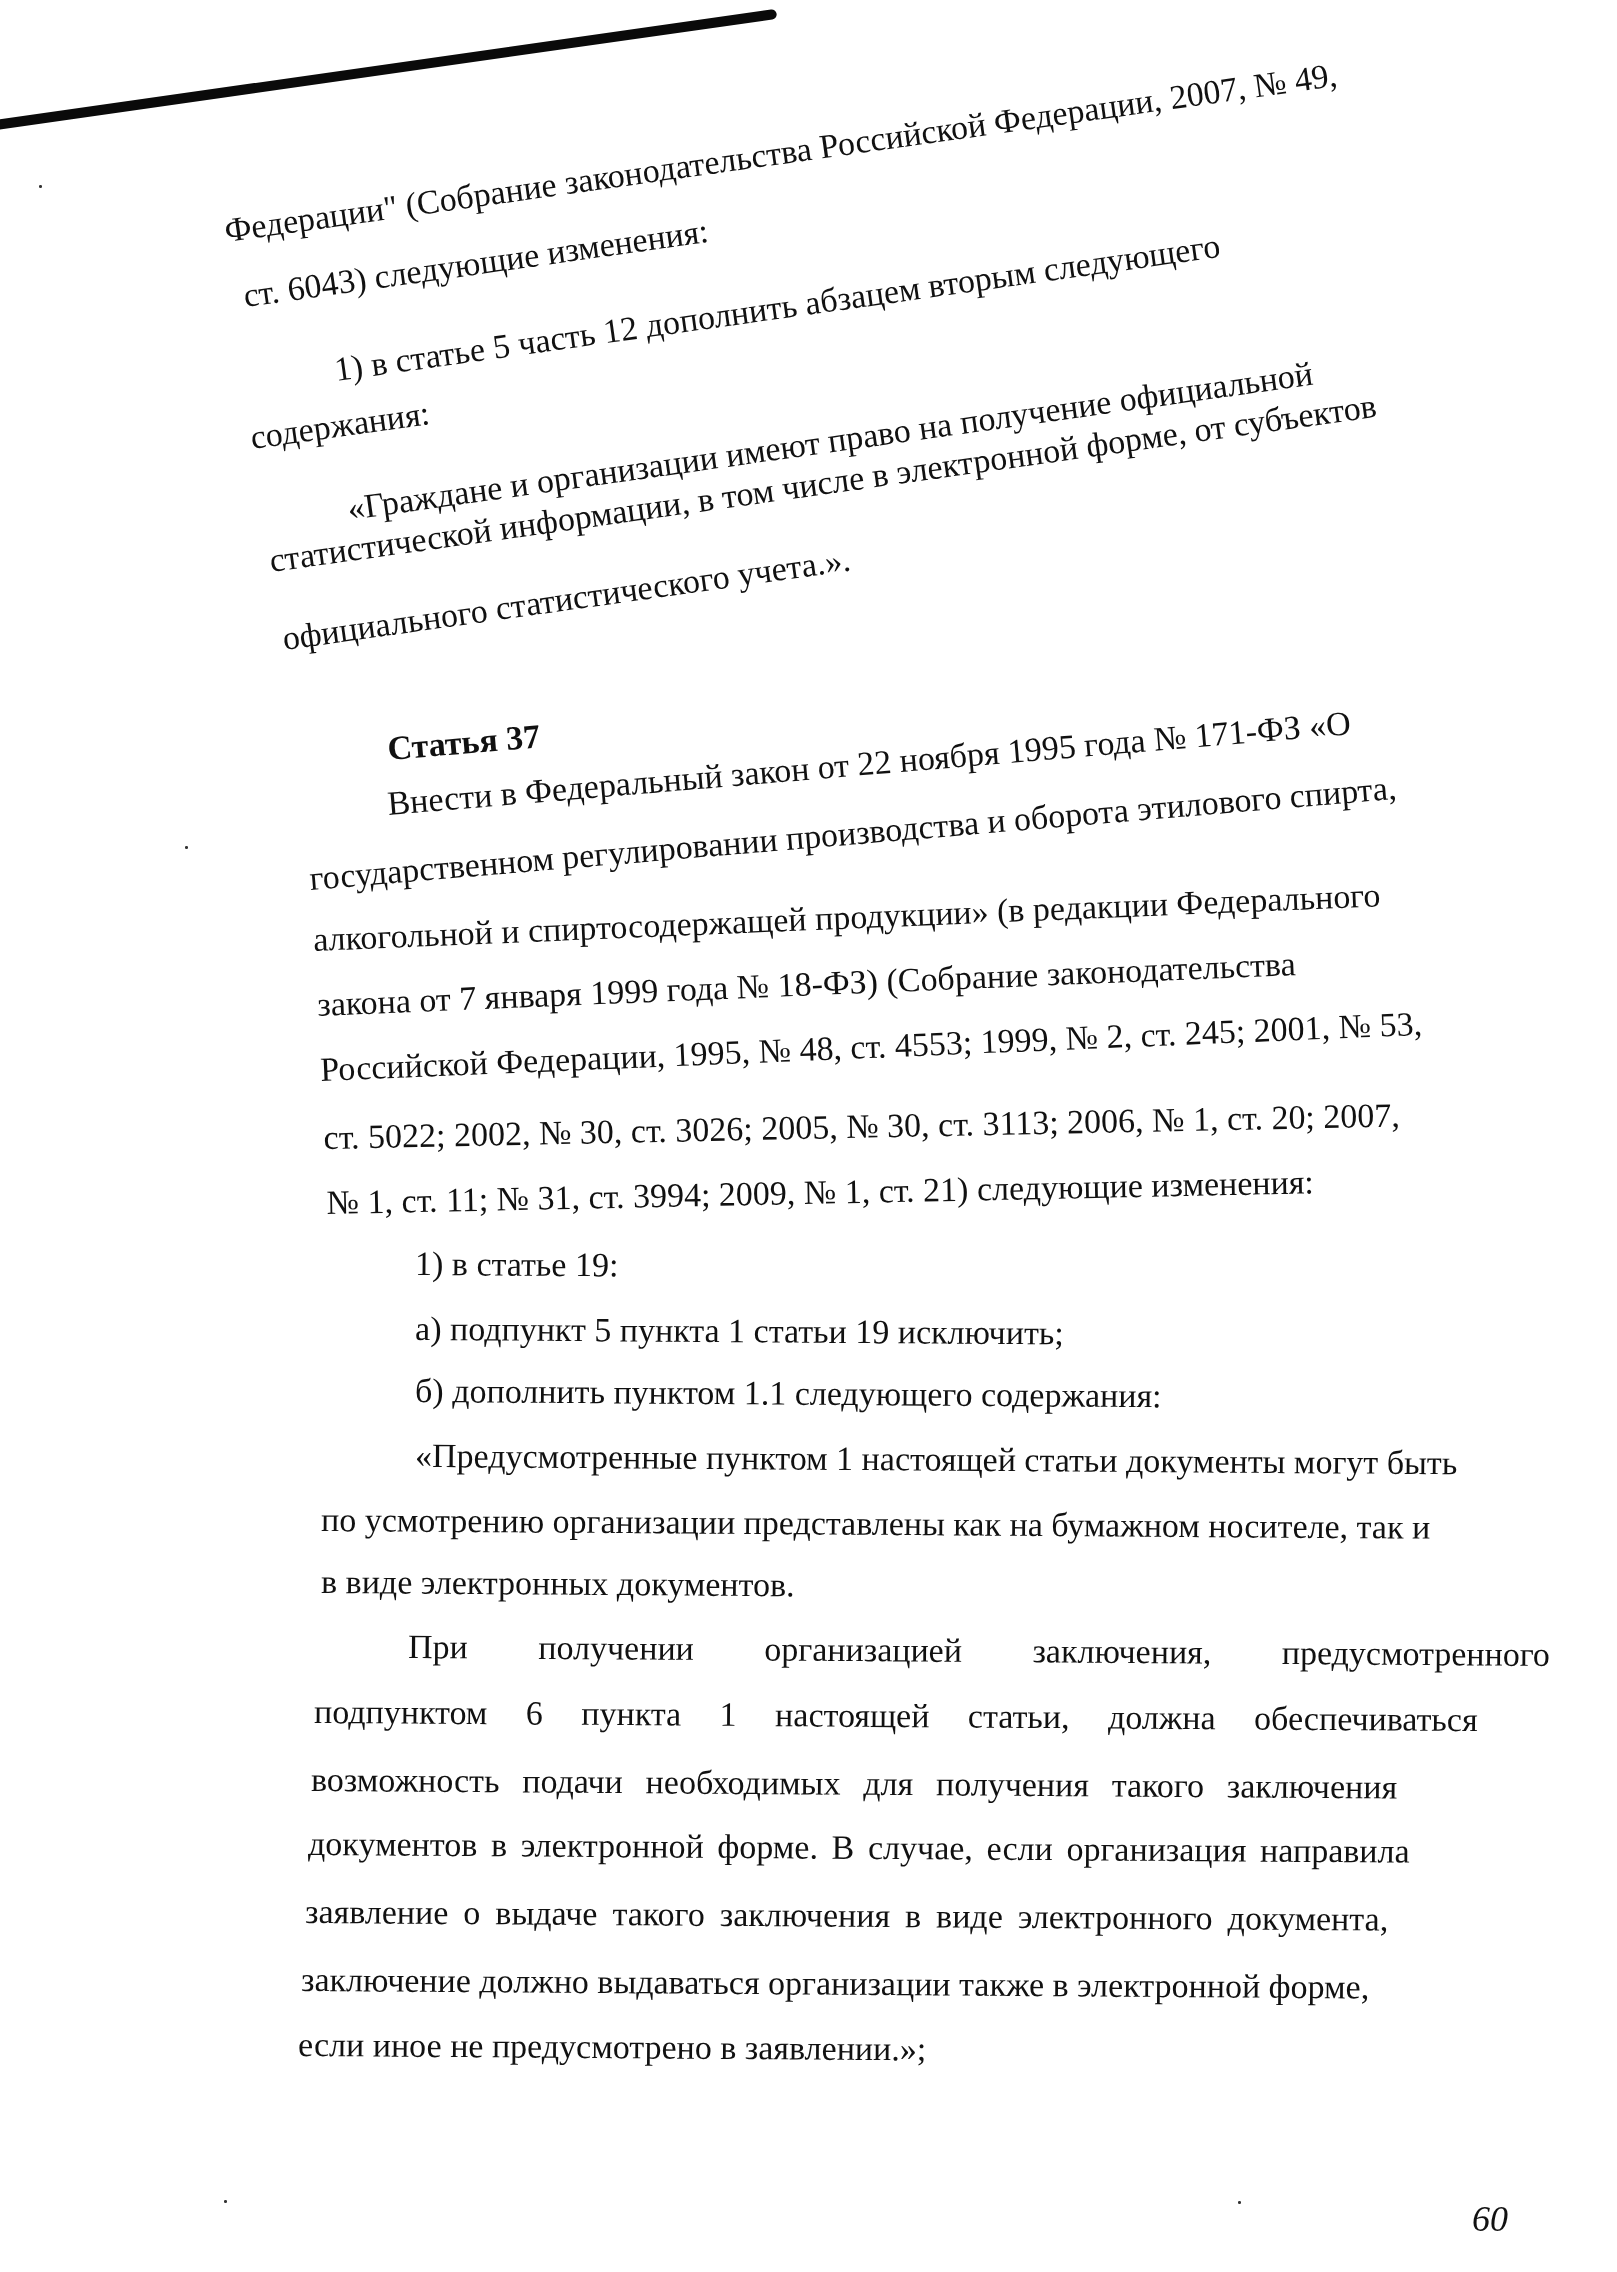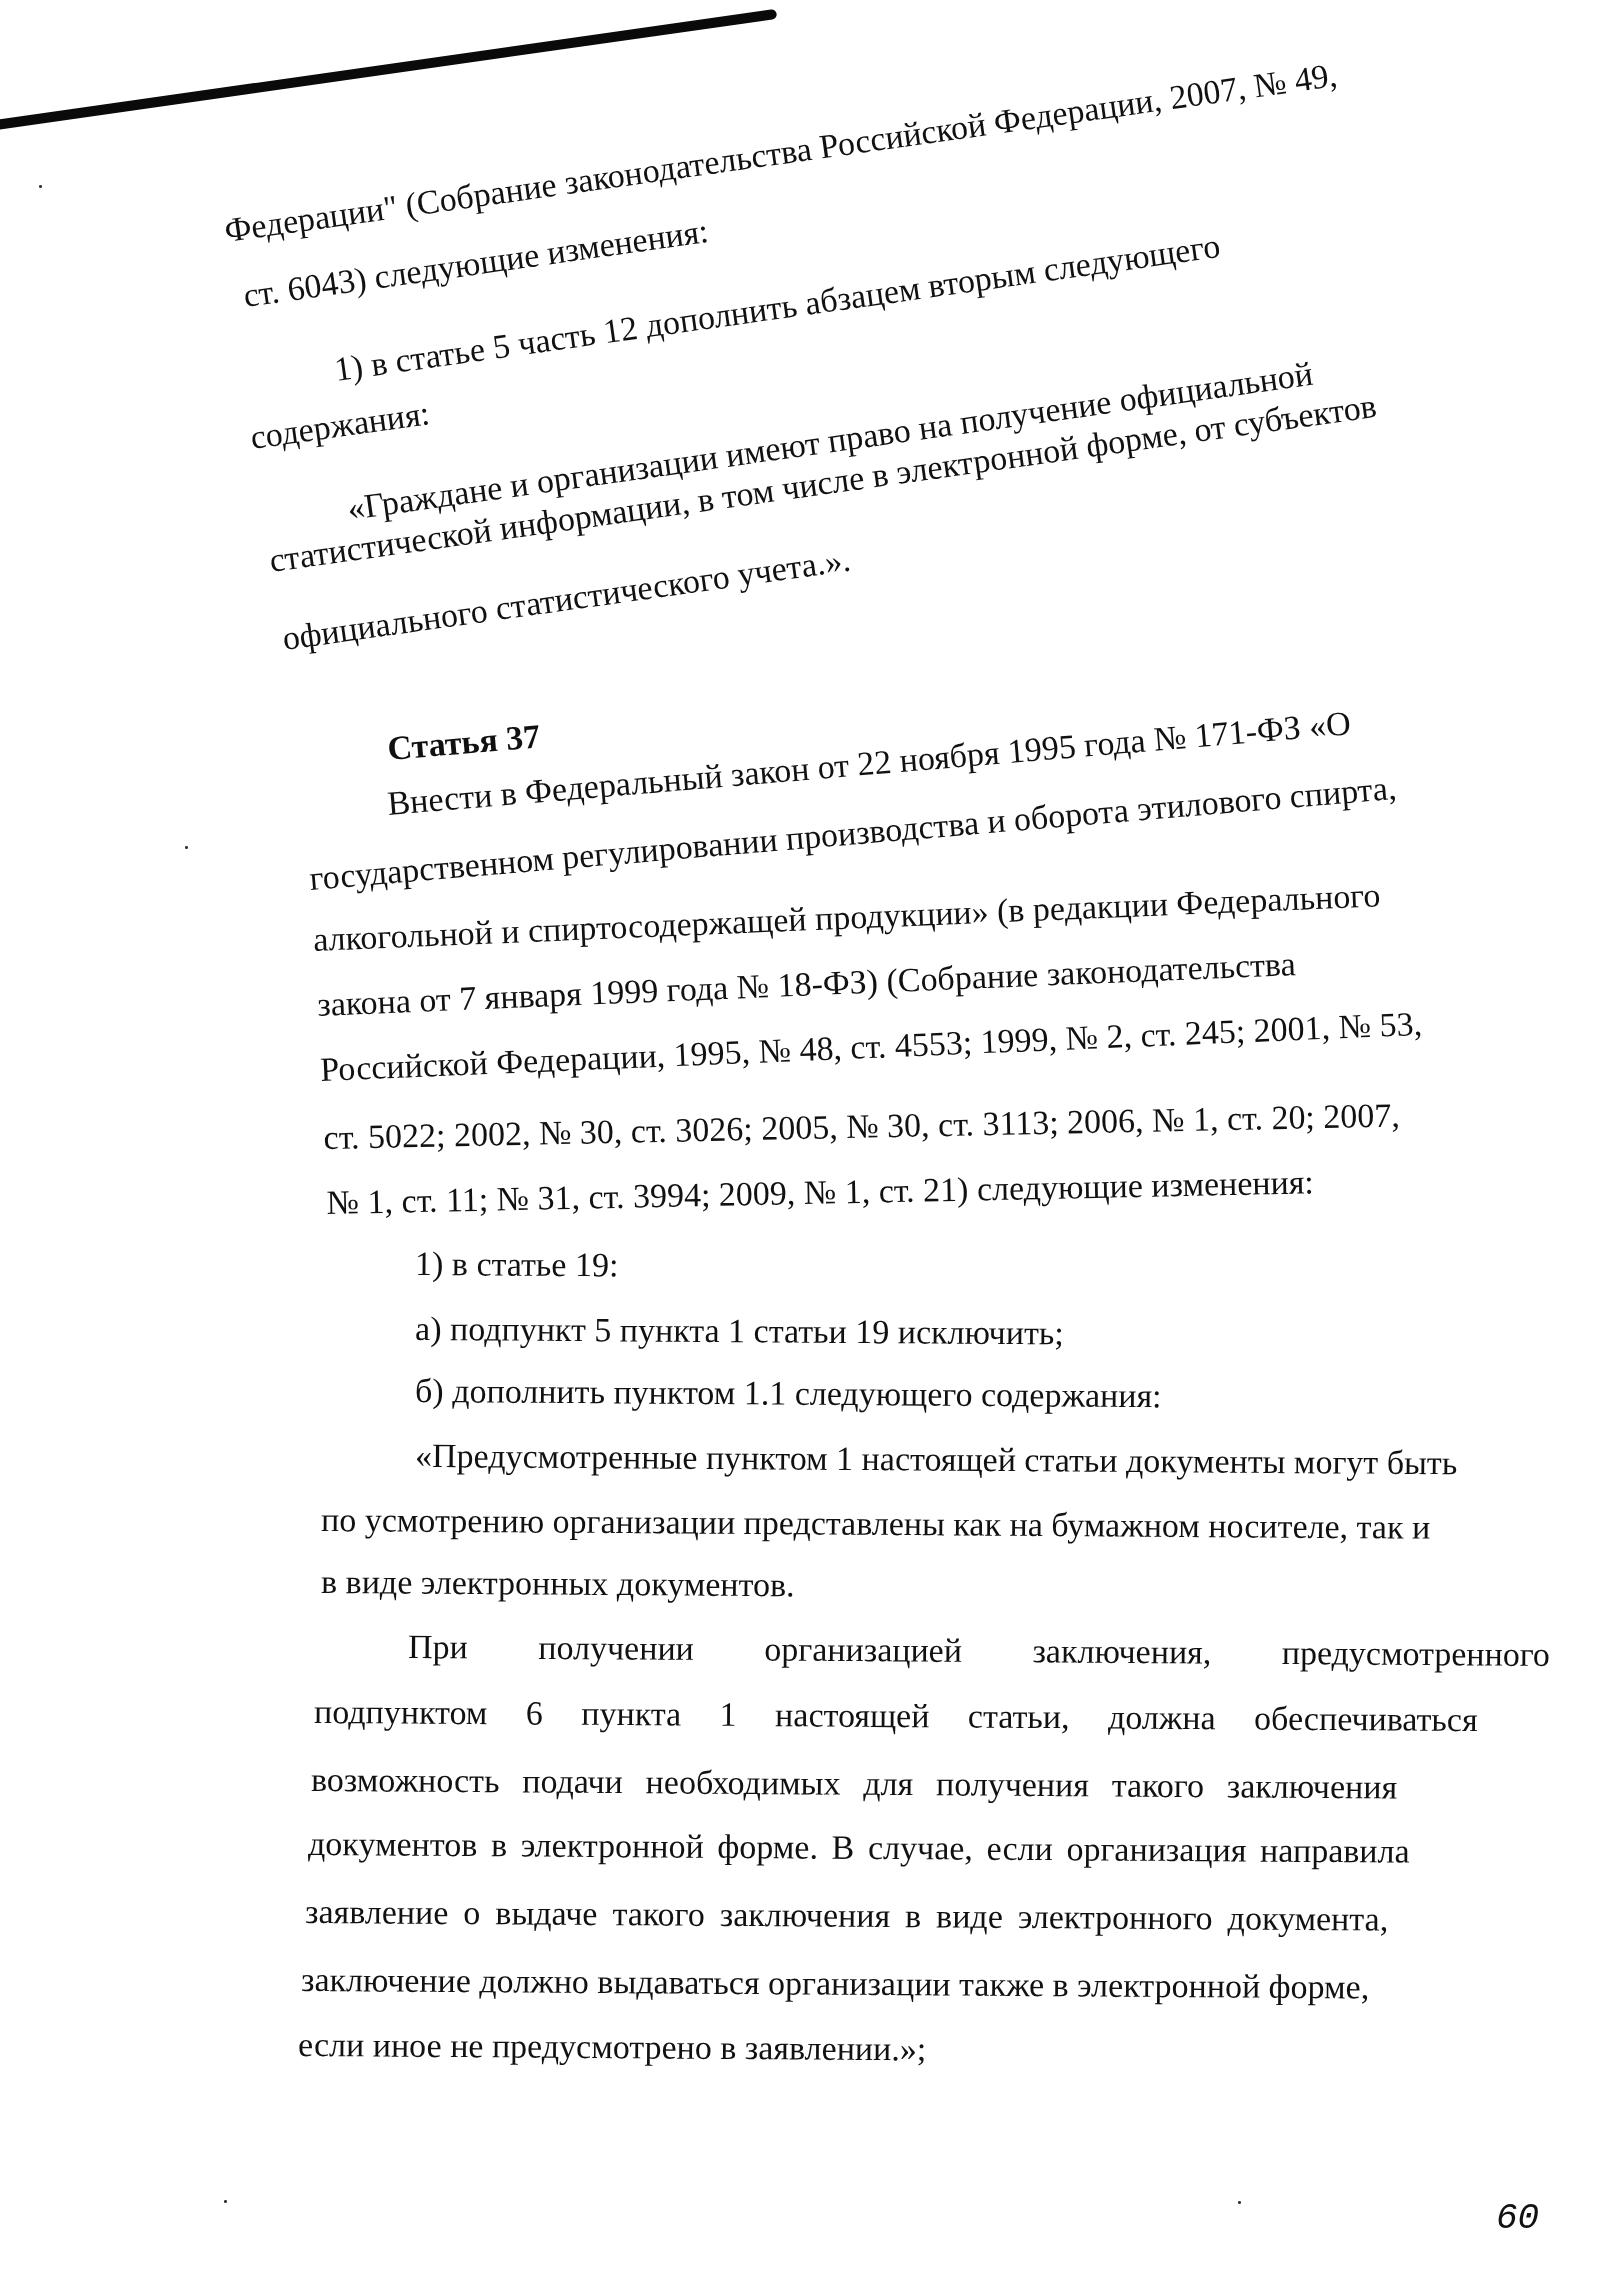--- a/index.html
+++ b/index.html
@@ -19,21 +19,21 @@
     transform-origin: left bottom;
   }
   .skewed { transform: rotate(-8deg); }
   .skewed2 { transform: rotate(-4.8deg); }
   .skewed3 { transform: rotate(-2.4deg); }
   .skewed4 { transform: rotate(-1.2deg); }
   .flat { transform: rotate(0.4deg); }
   .heading { font-weight: bold; }
   .page-number {
     position: absolute; left: 1472px; top: 2198px; font-size: 36px;
-    font-style: italic; font-family: Liberation Mono, monospace; margin-left: 24px;
+    font-style: italic; font-family: Liberation Serif, serif;
   }
   .speck { position: absolute; width: 2.6px; height: 2.6px; background: #333; border-radius: 1.3px; }
 </style>
 </head>
 <body>
 
 <div class="page">
   <div class="scan-edge"></div>
 
   <div class="line skewed" style="left:227px; top:214px;">Федерации" (Собрание законодательства Российской Федерации, 2007, № 49,</div>

